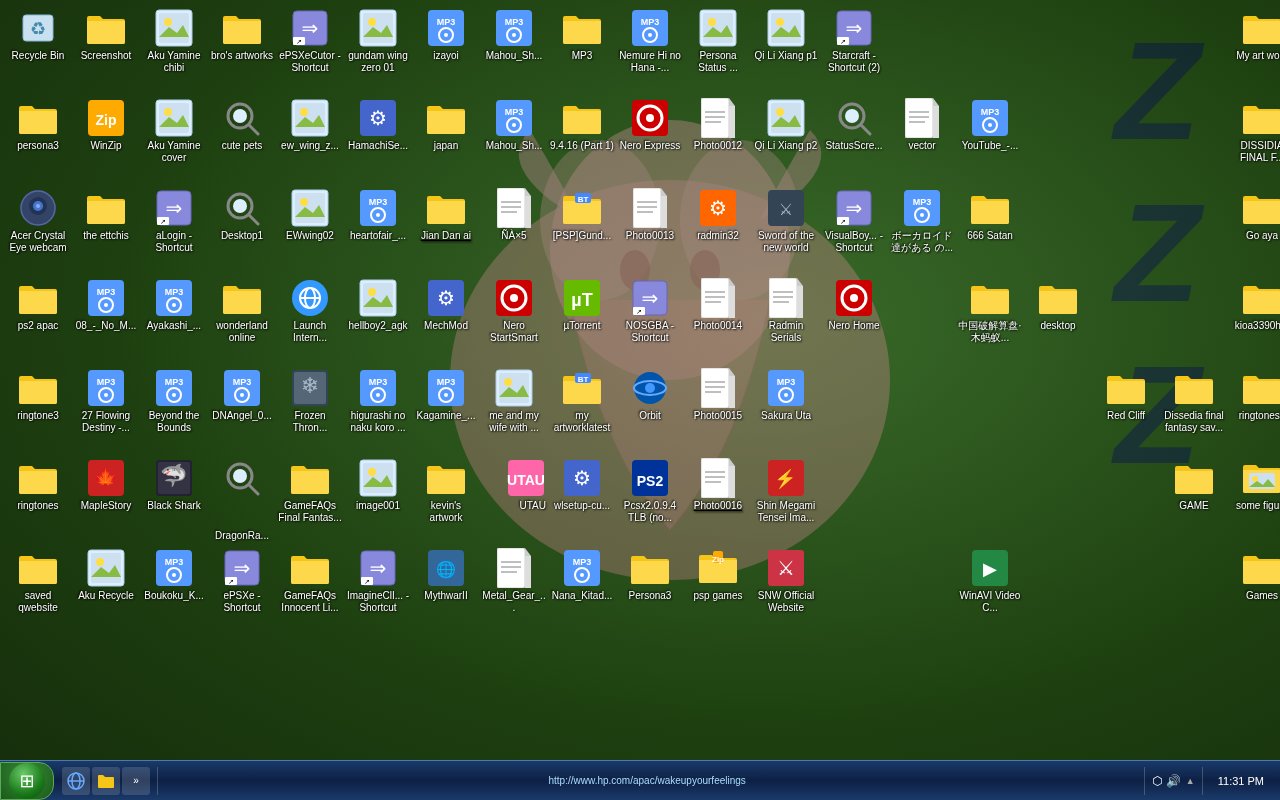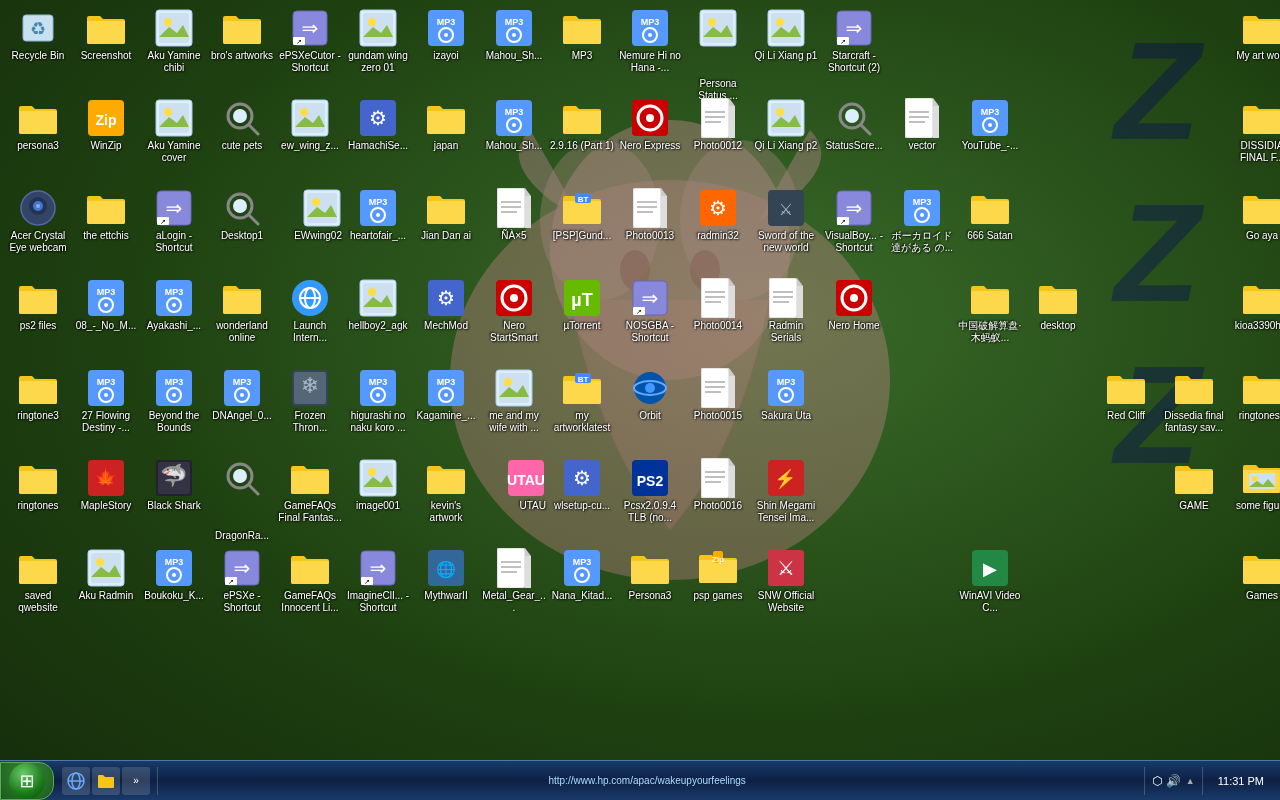--- a/index.html
+++ b/index.html
@@ -307,21 +307,21 @@
       <div class="icon-img">
         <svg width="38" height="38" viewBox="0 0 38 38">
           <rect x="1" y="1" width="36" height="36" rx="4" fill="#5599ff"></rect>
           <text x="19" y="16" text-anchor="middle" font-size="9" fill="white" font-weight="bold">MP3</text>
           <circle cx="19" cy="26" r="7" fill="none" stroke="white" stroke-width="2"></circle>
           <circle cx="19" cy="26" r="2" fill="white"></circle>
         </svg>
       </div>
       <div class="icon-label">Nemure Hi no Hana -...</div>
     </div>
-    <div class="icon" style="grid-area: 1 / 11; gap: 28px;">
+    <div class="icon" style="grid-area: 1 / 11;">
       <div class="icon-img">
         <svg width="38" height="38" viewBox="0 0 38 38">
           <rect x="1" y="1" width="36" height="36" rx="3" fill="#ddeeff" stroke="#aaccee" stroke-width="1"></rect>
           <rect x="4" y="4" width="30" height="30" rx="2" fill="#cce0f0"></rect>
           <circle cx="13" cy="13" r="4" fill="#ffdd44"></circle>
           <path d="M4 28 L14 18 L22 24 L28 16 L34 28 Z" fill="#88bb44"></path>
         </svg>
       </div>
       <div class="icon-label">Persona Status ...</div>
     </div>
@@ -435,21 +435,21 @@
       </div>
       <div class="icon-label">Mahou_Sh...</div>
     </div>
     <div class="icon" style="grid-area: 2 / 9;">
       <div class="icon-img">
         <svg width="38" height="32" viewBox="0 0 38 32">
           <path d="M0 6 Q0 4 2 4 L13 4 L16 7 L36 7 Q38 7 38 9 L38 30 Q38 32 36 32 L2 32 Q0 32 0 30 Z" fill="#f5c518"></path>
           <path d="M0 9 L38 9 L38 30 Q38 32 36 32 L2 32 Q0 32 0 30 Z" fill="#fdd84a"></path>
         </svg>
       </div>
-      <div class="icon-label">2.9.16 (Part 1)</div>
+      <div class="icon-label">9.4.16 (Part 1)</div>
     </div>
     <div class="icon" style="grid-area: 2 / 10;">
       <div class="icon-img">
         <svg width="38" height="38" viewBox="0 0 38 38">
           <rect x="1" y="1" width="36" height="36" rx="4" fill="#cc0000"></rect>
           <circle cx="19" cy="19" r="12" fill="none" stroke="white" stroke-width="3"></circle>
           <circle cx="19" cy="19" r="4" fill="white"></circle>
         </svg>
       </div>
       <div class="icon-label">Nero Express</div>
@@ -556,21 +556,21 @@
     <div class="icon" style="grid-area: 3 / 4;">
       <div class="icon-img">
         <svg width="38" height="38" viewBox="0 0 38 38">
           <circle cx="17" cy="17" r="12" fill="none" stroke="#888" stroke-width="3"></circle>
           <line x1="26" y1="26" x2="35" y2="35" stroke="#888" stroke-width="3" stroke-linecap="round"></line>
           <circle cx="17" cy="17" r="7" fill="#ddeeff"></circle>
         </svg>
       </div>
       <div class="icon-label">Desktop1</div>
     </div>
-    <div class="icon" style="grid-area: 3 / 5; align-items: flex-end;">
+    <div class="icon" style="grid-area: 3 / 5;">
       <div class="icon-img">
         <svg width="38" height="38" viewBox="0 0 38 38">
           <rect x="1" y="1" width="36" height="36" rx="3" fill="#ddeeff" stroke="#aaccee" stroke-width="1"></rect>
           <rect x="4" y="4" width="30" height="30" rx="2" fill="#cce0f0"></rect>
           <circle cx="13" cy="13" r="4" fill="#ffdd44"></circle>
           <path d="M4 28 L14 18 L22 24 L28 16 L34 28 Z" fill="#88bb44"></path>
         </svg>
       </div>
       <div class="icon-label">EWwing02</div>
     </div>
@@ -578,21 +578,21 @@
       <div class="icon-img">
         <svg width="38" height="38" viewBox="0 0 38 38">
           <rect x="1" y="1" width="36" height="36" rx="4" fill="#5599ff"></rect>
           <text x="19" y="16" text-anchor="middle" font-size="9" fill="white" font-weight="bold">MP3</text>
           <circle cx="19" cy="26" r="7" fill="none" stroke="white" stroke-width="2"></circle>
           <circle cx="19" cy="26" r="2" fill="white"></circle>
         </svg>
       </div>
       <div class="icon-label">heartofair_...</div>
     </div>
-    <div class="icon" style="grid-area: 3 / 7;">
+    <div class="icon" style="grid-area: 3 / 7; text-decoration: underline;">
       <div class="icon-img">
         <svg width="38" height="32" viewBox="0 0 38 32">
           <path d="M0 6 Q0 4 2 4 L13 4 L16 7 L36 7 Q38 7 38 9 L38 30 Q38 32 36 32 L2 32 Q0 32 0 30 Z" fill="#f5c518"></path>
           <path d="M0 9 L38 9 L38 30 Q38 32 36 32 L2 32 Q0 32 0 30 Z" fill="#fdd84a"></path>
         </svg>
       </div>
       <div class="icon-label">Jian Dan ai</div>
     </div>
     <div class="icon" style="grid-area: 3 / 8;">
       <div class="icon-img">
@@ -689,21 +689,21 @@
       </div>
       <div class="icon-label">Go aya</div>
     </div>
     <div class="icon" style="grid-area: 4 / 1;">
       <div class="icon-img">
         <svg width="38" height="32" viewBox="0 0 38 32">
           <path d="M0 6 Q0 4 2 4 L13 4 L16 7 L36 7 Q38 7 38 9 L38 30 Q38 32 36 32 L2 32 Q0 32 0 30 Z" fill="#f5c518"></path>
           <path d="M0 9 L38 9 L38 30 Q38 32 36 32 L2 32 Q0 32 0 30 Z" fill="#fdd84a"></path>
         </svg>
       </div>
-      <div class="icon-label">ps2 files</div>
+      <div class="icon-label">ps2 apac</div>
     </div>
     <div class="icon" style="grid-area: 4 / 2;">
       <div class="icon-img">
         <svg width="38" height="38" viewBox="0 0 38 38">
           <rect x="1" y="1" width="36" height="36" rx="4" fill="#5599ff"></rect>
           <text x="19" y="16" text-anchor="middle" font-size="9" fill="white" font-weight="bold">MP3</text>
           <circle cx="19" cy="26" r="7" fill="none" stroke="white" stroke-width="2"></circle>
           <circle cx="19" cy="26" r="2" fill="white"></circle>
         </svg>
       </div>
@@ -1097,21 +1097,21 @@
     </div>
     <div class="icon" style="grid-area: 6 / 10;">
       <div class="icon-img">
         <svg width="38" height="38" viewBox="0 0 38 38">
           <rect x="1" y="1" width="36" height="36" rx="4" fill="#003399"></rect>
           <text x="19" y="27" text-anchor="middle" font-size="14" fill="white" font-weight="bold">PS2</text>
         </svg>
       </div>
       <div class="icon-label">Pcsx2.0.9.4 TLB (no...</div>
     </div>
-    <div class="icon" style="grid-area: 6 / 11;">
+    <div class="icon" style="grid-area: 6 / 11; text-decoration: underline;">
       <div class="icon-img">
         <svg width="34" height="40" viewBox="0 0 34 40">
           <rect x="0" y="0" width="28" height="40" rx="2" fill="white" stroke="#ccc" stroke-width="1"></rect>
           <path d="M28 0 L34 8 L28 8 Z" fill="#ccc"></path>
           <rect x="28" y="8" width="6" height="32" fill="#ddd"></rect>
           <line x1="4" y1="14" x2="24" y2="14" stroke="#aaa" stroke-width="1.5"></line>
           <line x1="4" y1="19" x2="24" y2="19" stroke="#aaa" stroke-width="1.5"></line>
           <line x1="4" y1="24" x2="20" y2="24" stroke="#aaa" stroke-width="1.5"></line>
         </svg>
       </div>
@@ -1158,21 +1158,21 @@
     </div>
     <div class="icon" style="grid-area: 7 / 2;">
       <div class="icon-img">
         <svg width="38" height="38" viewBox="0 0 38 38">
           <rect x="1" y="1" width="36" height="36" rx="3" fill="#ddeeff" stroke="#aaccee" stroke-width="1"></rect>
           <rect x="4" y="4" width="30" height="30" rx="2" fill="#cce0f0"></rect>
           <circle cx="13" cy="13" r="4" fill="#ffdd44"></circle>
           <path d="M4 28 L14 18 L22 24 L28 16 L34 28 Z" fill="#88bb44"></path>
         </svg>
       </div>
-      <div class="icon-label">Aku Radmin</div>
+      <div class="icon-label">Aku Recycle</div>
     </div>
     <div class="icon" style="grid-area: 7 / 3;">
       <div class="icon-img">
         <svg width="38" height="38" viewBox="0 0 38 38">
           <rect x="1" y="1" width="36" height="36" rx="4" fill="#5599ff"></rect>
           <text x="19" y="16" text-anchor="middle" font-size="9" fill="white" font-weight="bold">MP3</text>
           <circle cx="19" cy="26" r="7" fill="none" stroke="white" stroke-width="2"></circle>
           <circle cx="19" cy="26" r="2" fill="white"></circle>
         </svg>
       </div>

